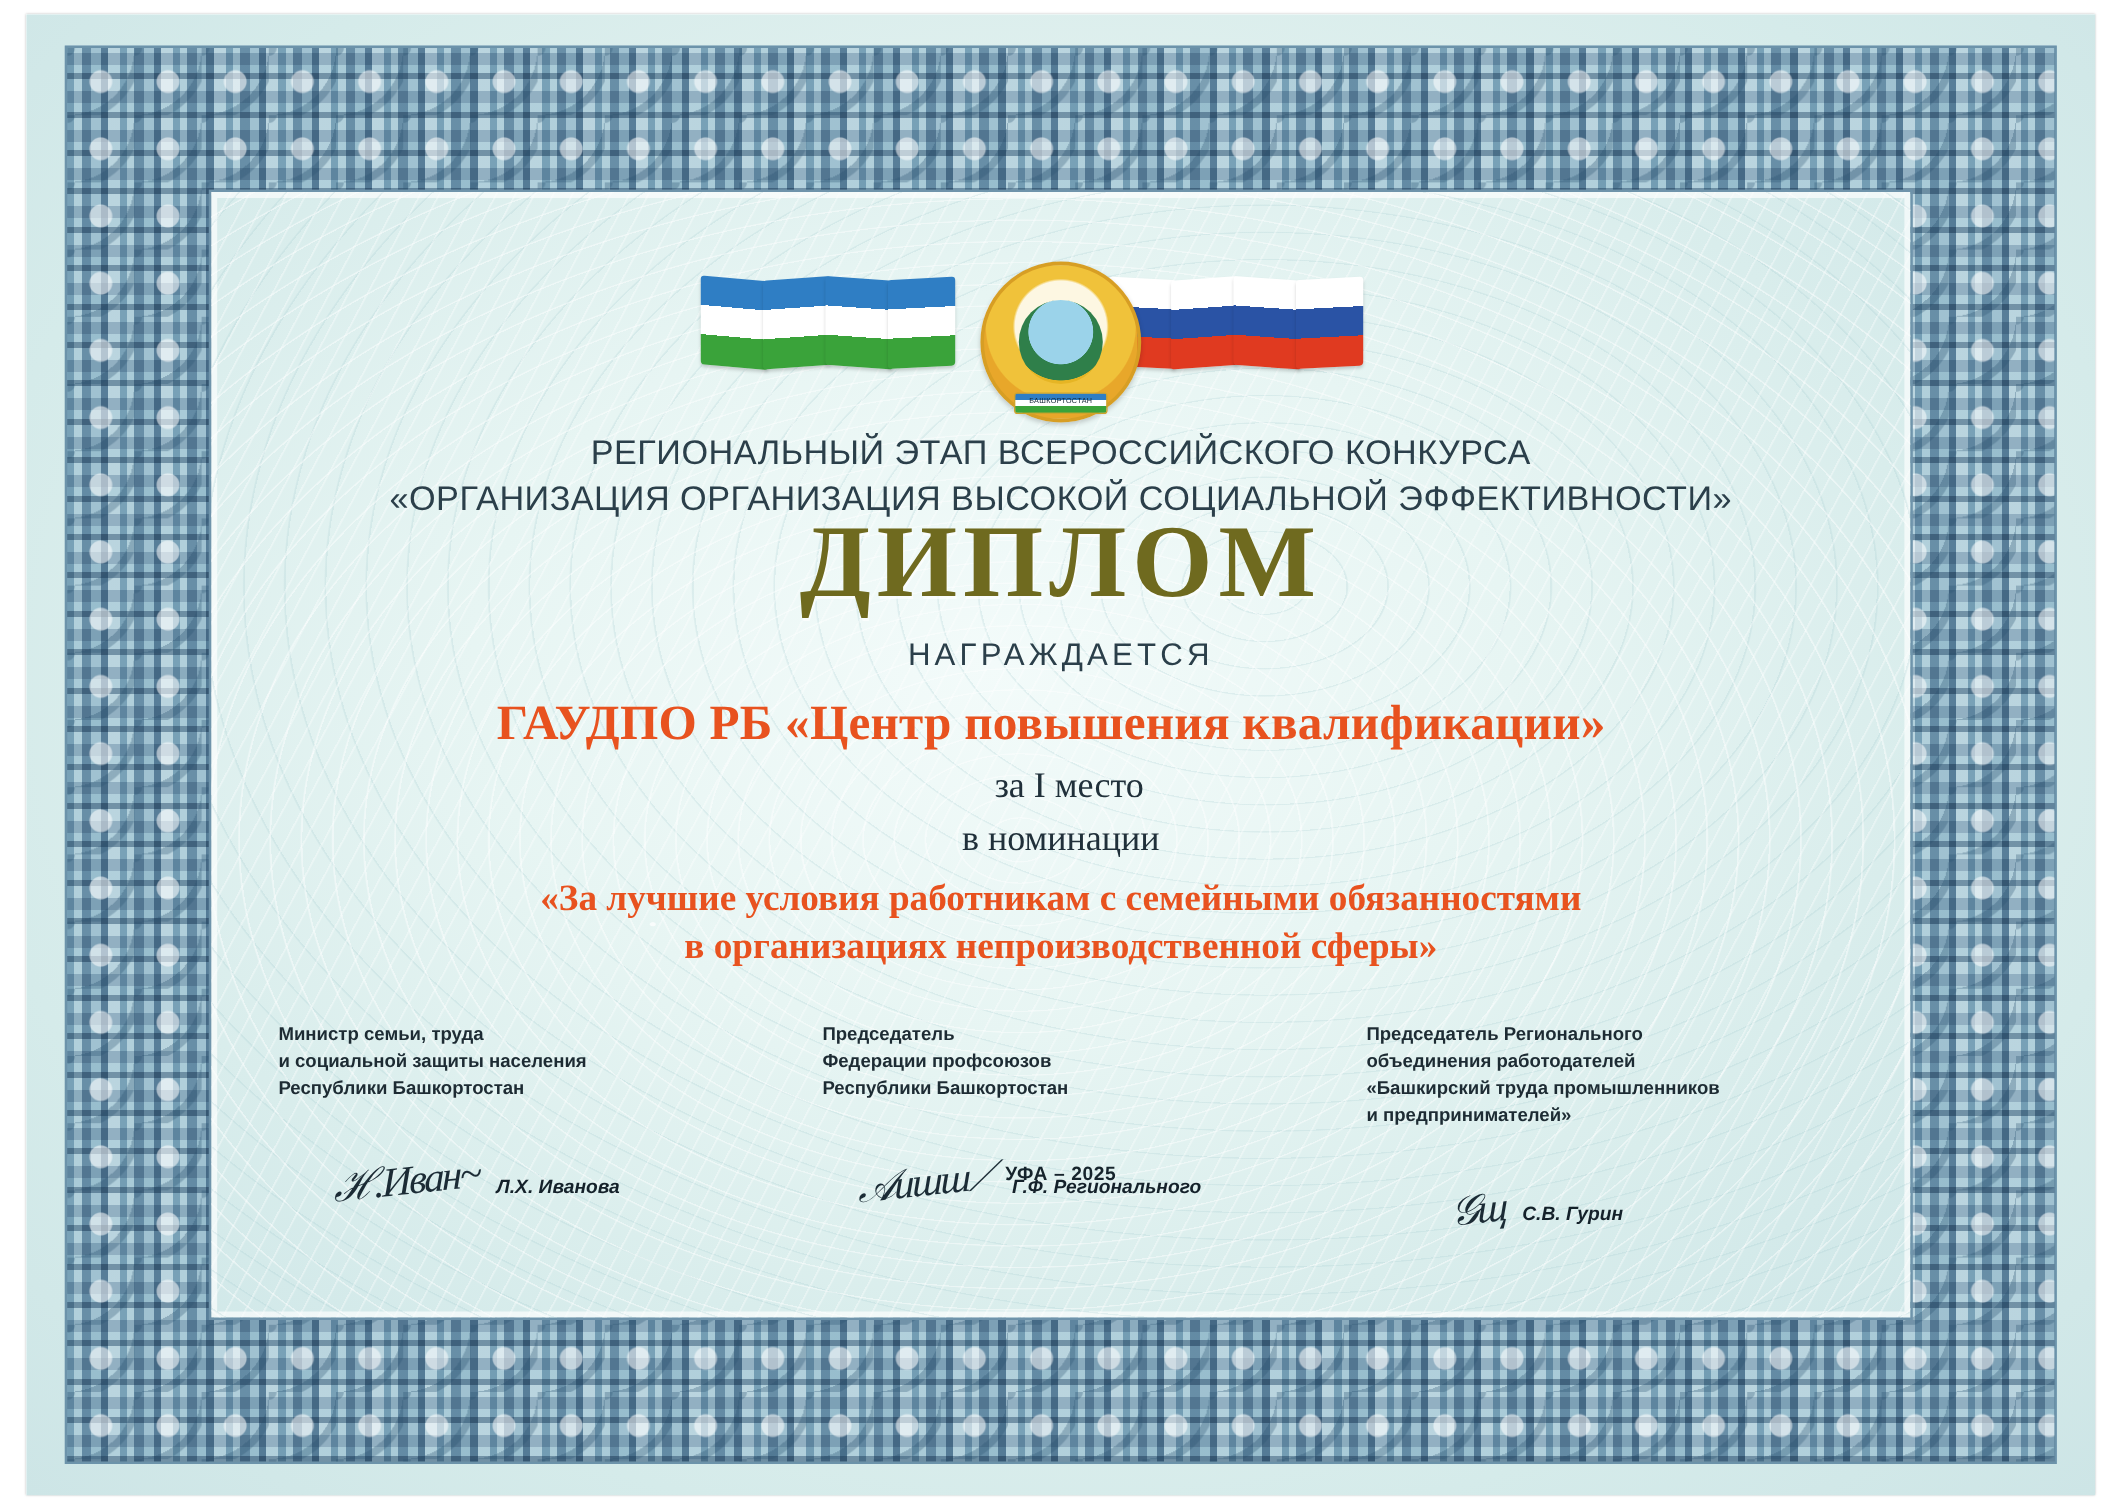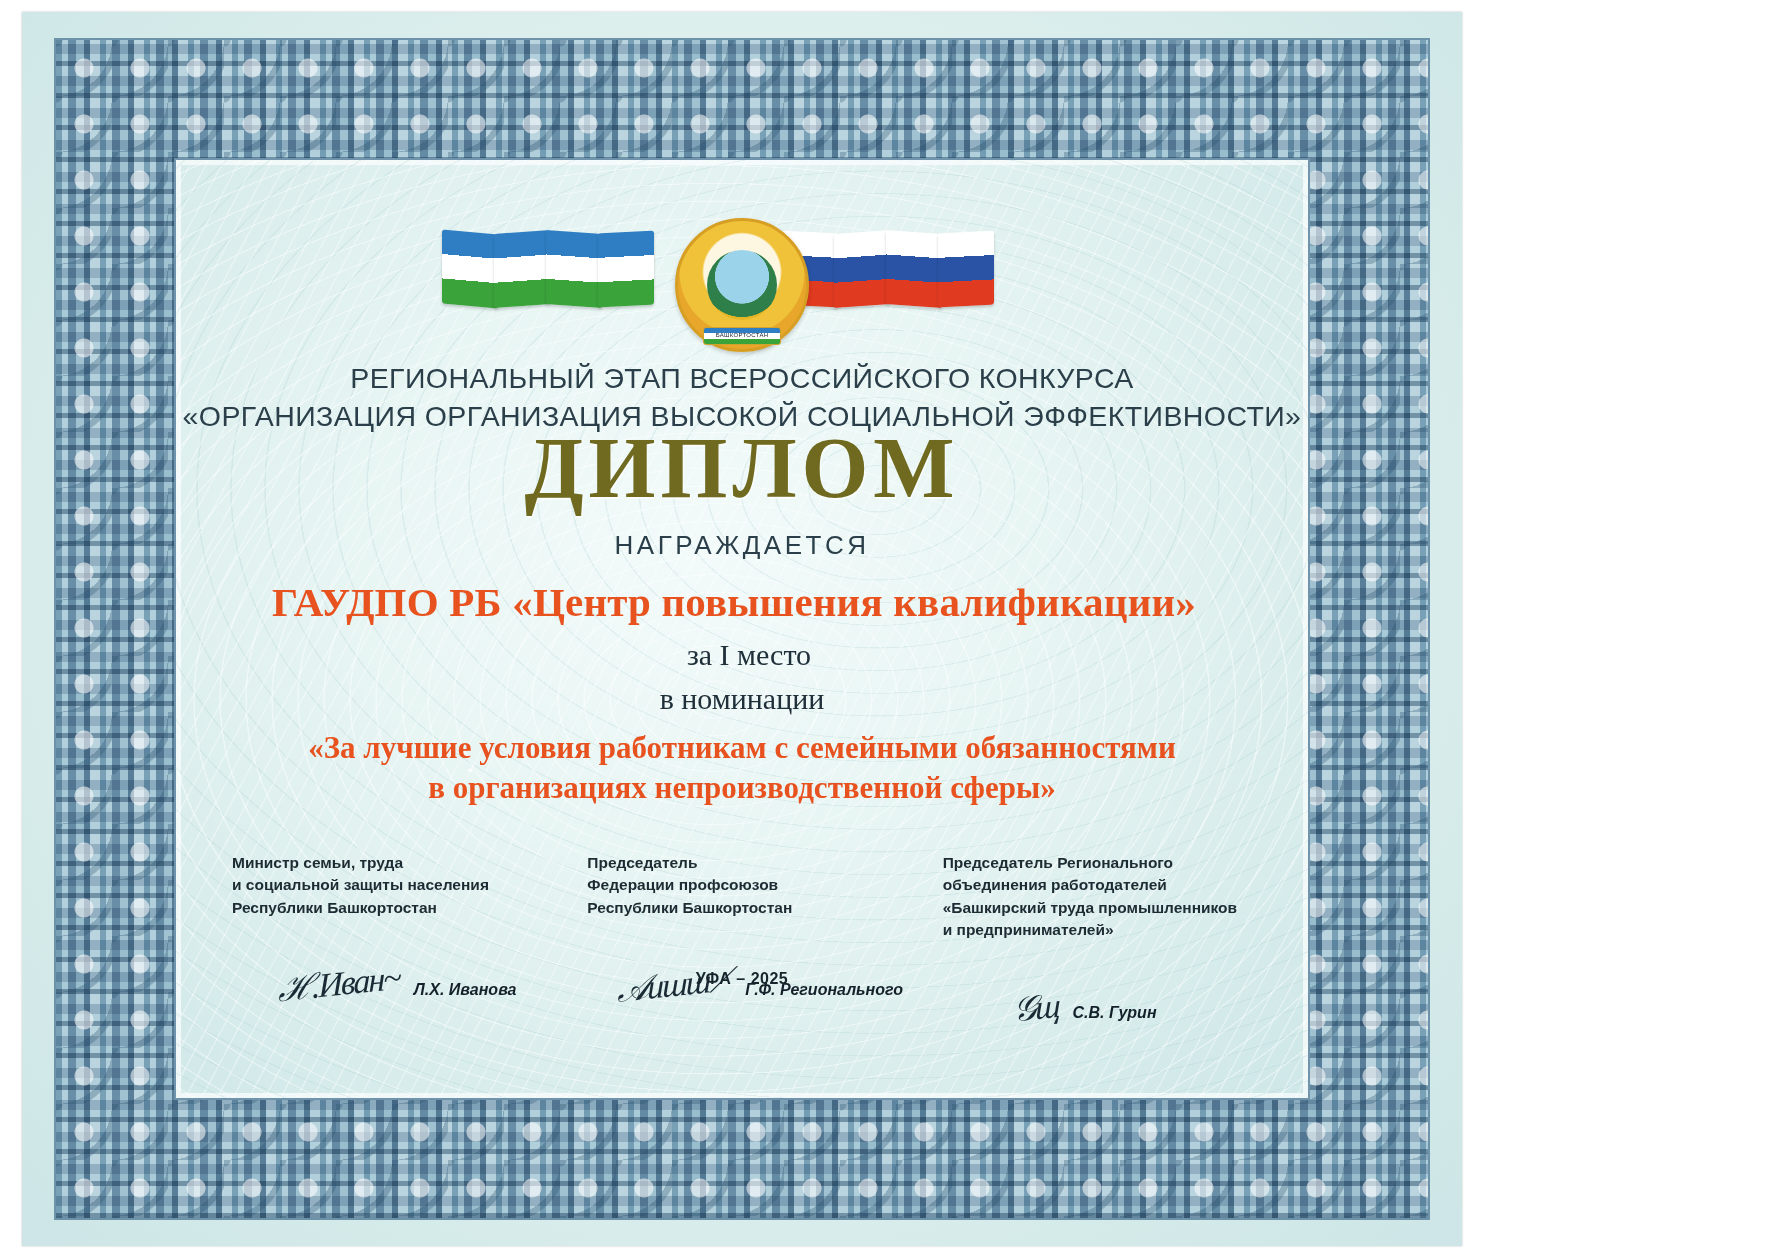--- a/index.html
+++ b/index.html
@@ -21,21 +21,21 @@
     height: 1257px;
     background: #ffffff;
     box-sizing: border-box;
   }
 
   
   .paper {
     position: absolute;
     left: 22px;
     top: 12px;
-    width: 1440px;
+    width: 1724px;
     height: 1234px;
     background:
       radial-gradient(ellipse at 50% 45%, #eef7f6 0%, #e2f1ef 45%, #d5ebea 75%, #cde5e6 100%);
     box-shadow: 0 0 2px rgba(0,0,0,0.25);
   }
 
   
   .ornament-frame {
     position: absolute;
     left: 32px;

